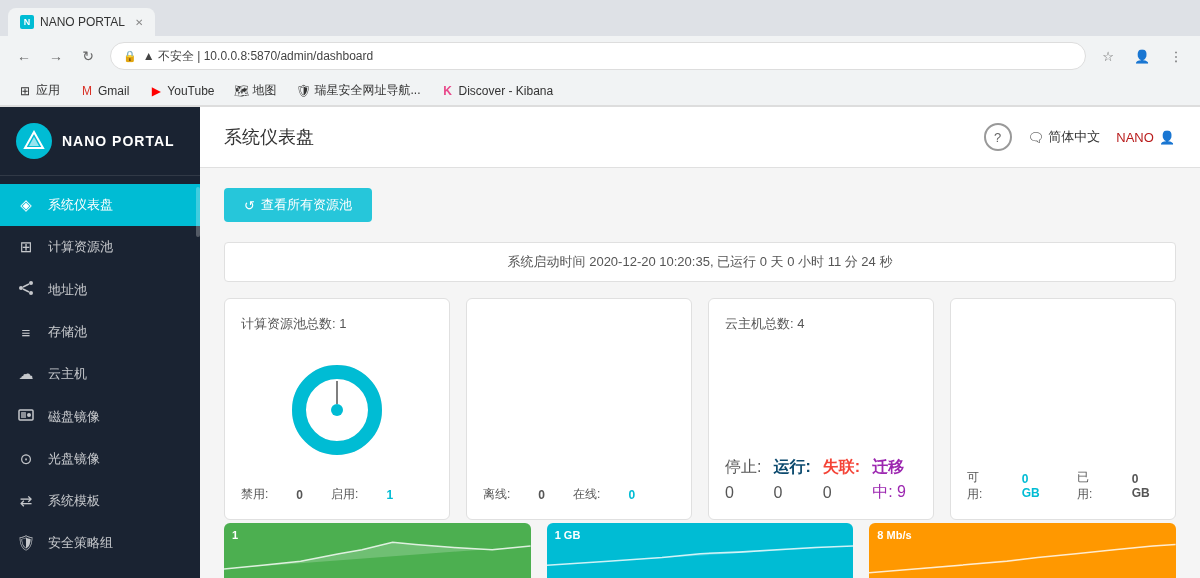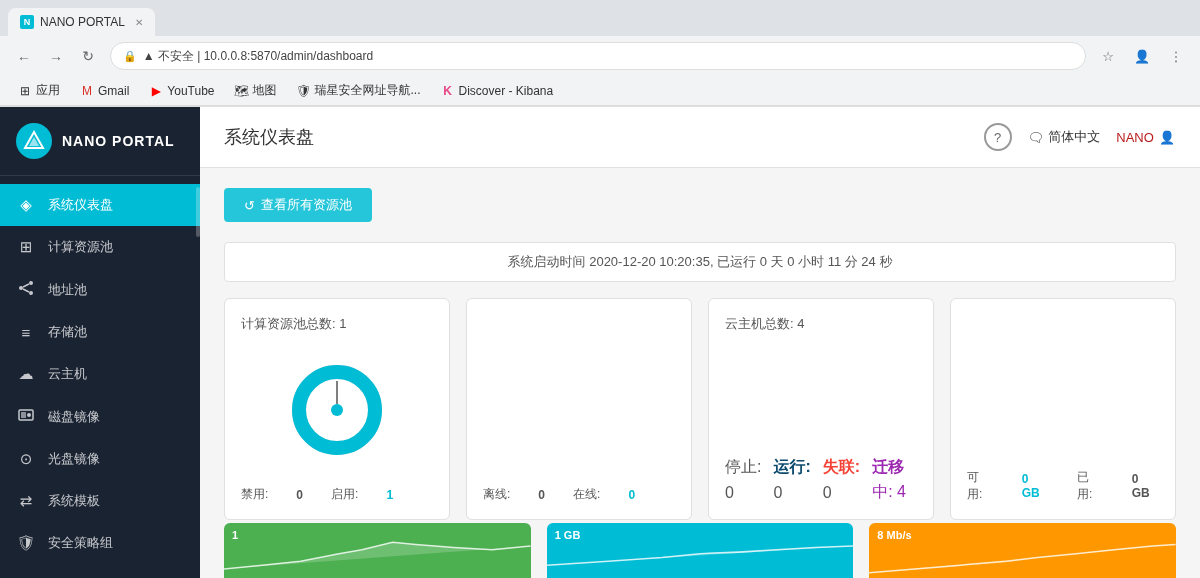--- a/index.html
+++ b/index.html
@@ -377,21 +377,21 @@
           <div class="card-chart-area">
           </div>
           <div class="card-stats" style="display:grid; grid-template-columns: auto auto auto auto; gap: 4px 1px; font-size:16px;">
             <span>停止:</span>
             <span class="stat-value" style="color:#0c4a6e;">运行:</span>
             <span class="stat-value red">失联:</span>
             <span class="stat-value purple">迁移</span>
             <span>0</span>
             <span>0</span>
             <span>0</span>
-            <span style="color:#9c27b0;">中: 4</span>
+            <span style="color:#9c27b0;">中: 9</span>
           </div>
         </div>
 
         <div class="dashboard-card">
           <div class="card-chart-area">
           </div>
           <div class="card-stats">
             <span>可用: </span>
             <span class="stat-value cyan">0 GB</span>
             <span>已用: </span>

